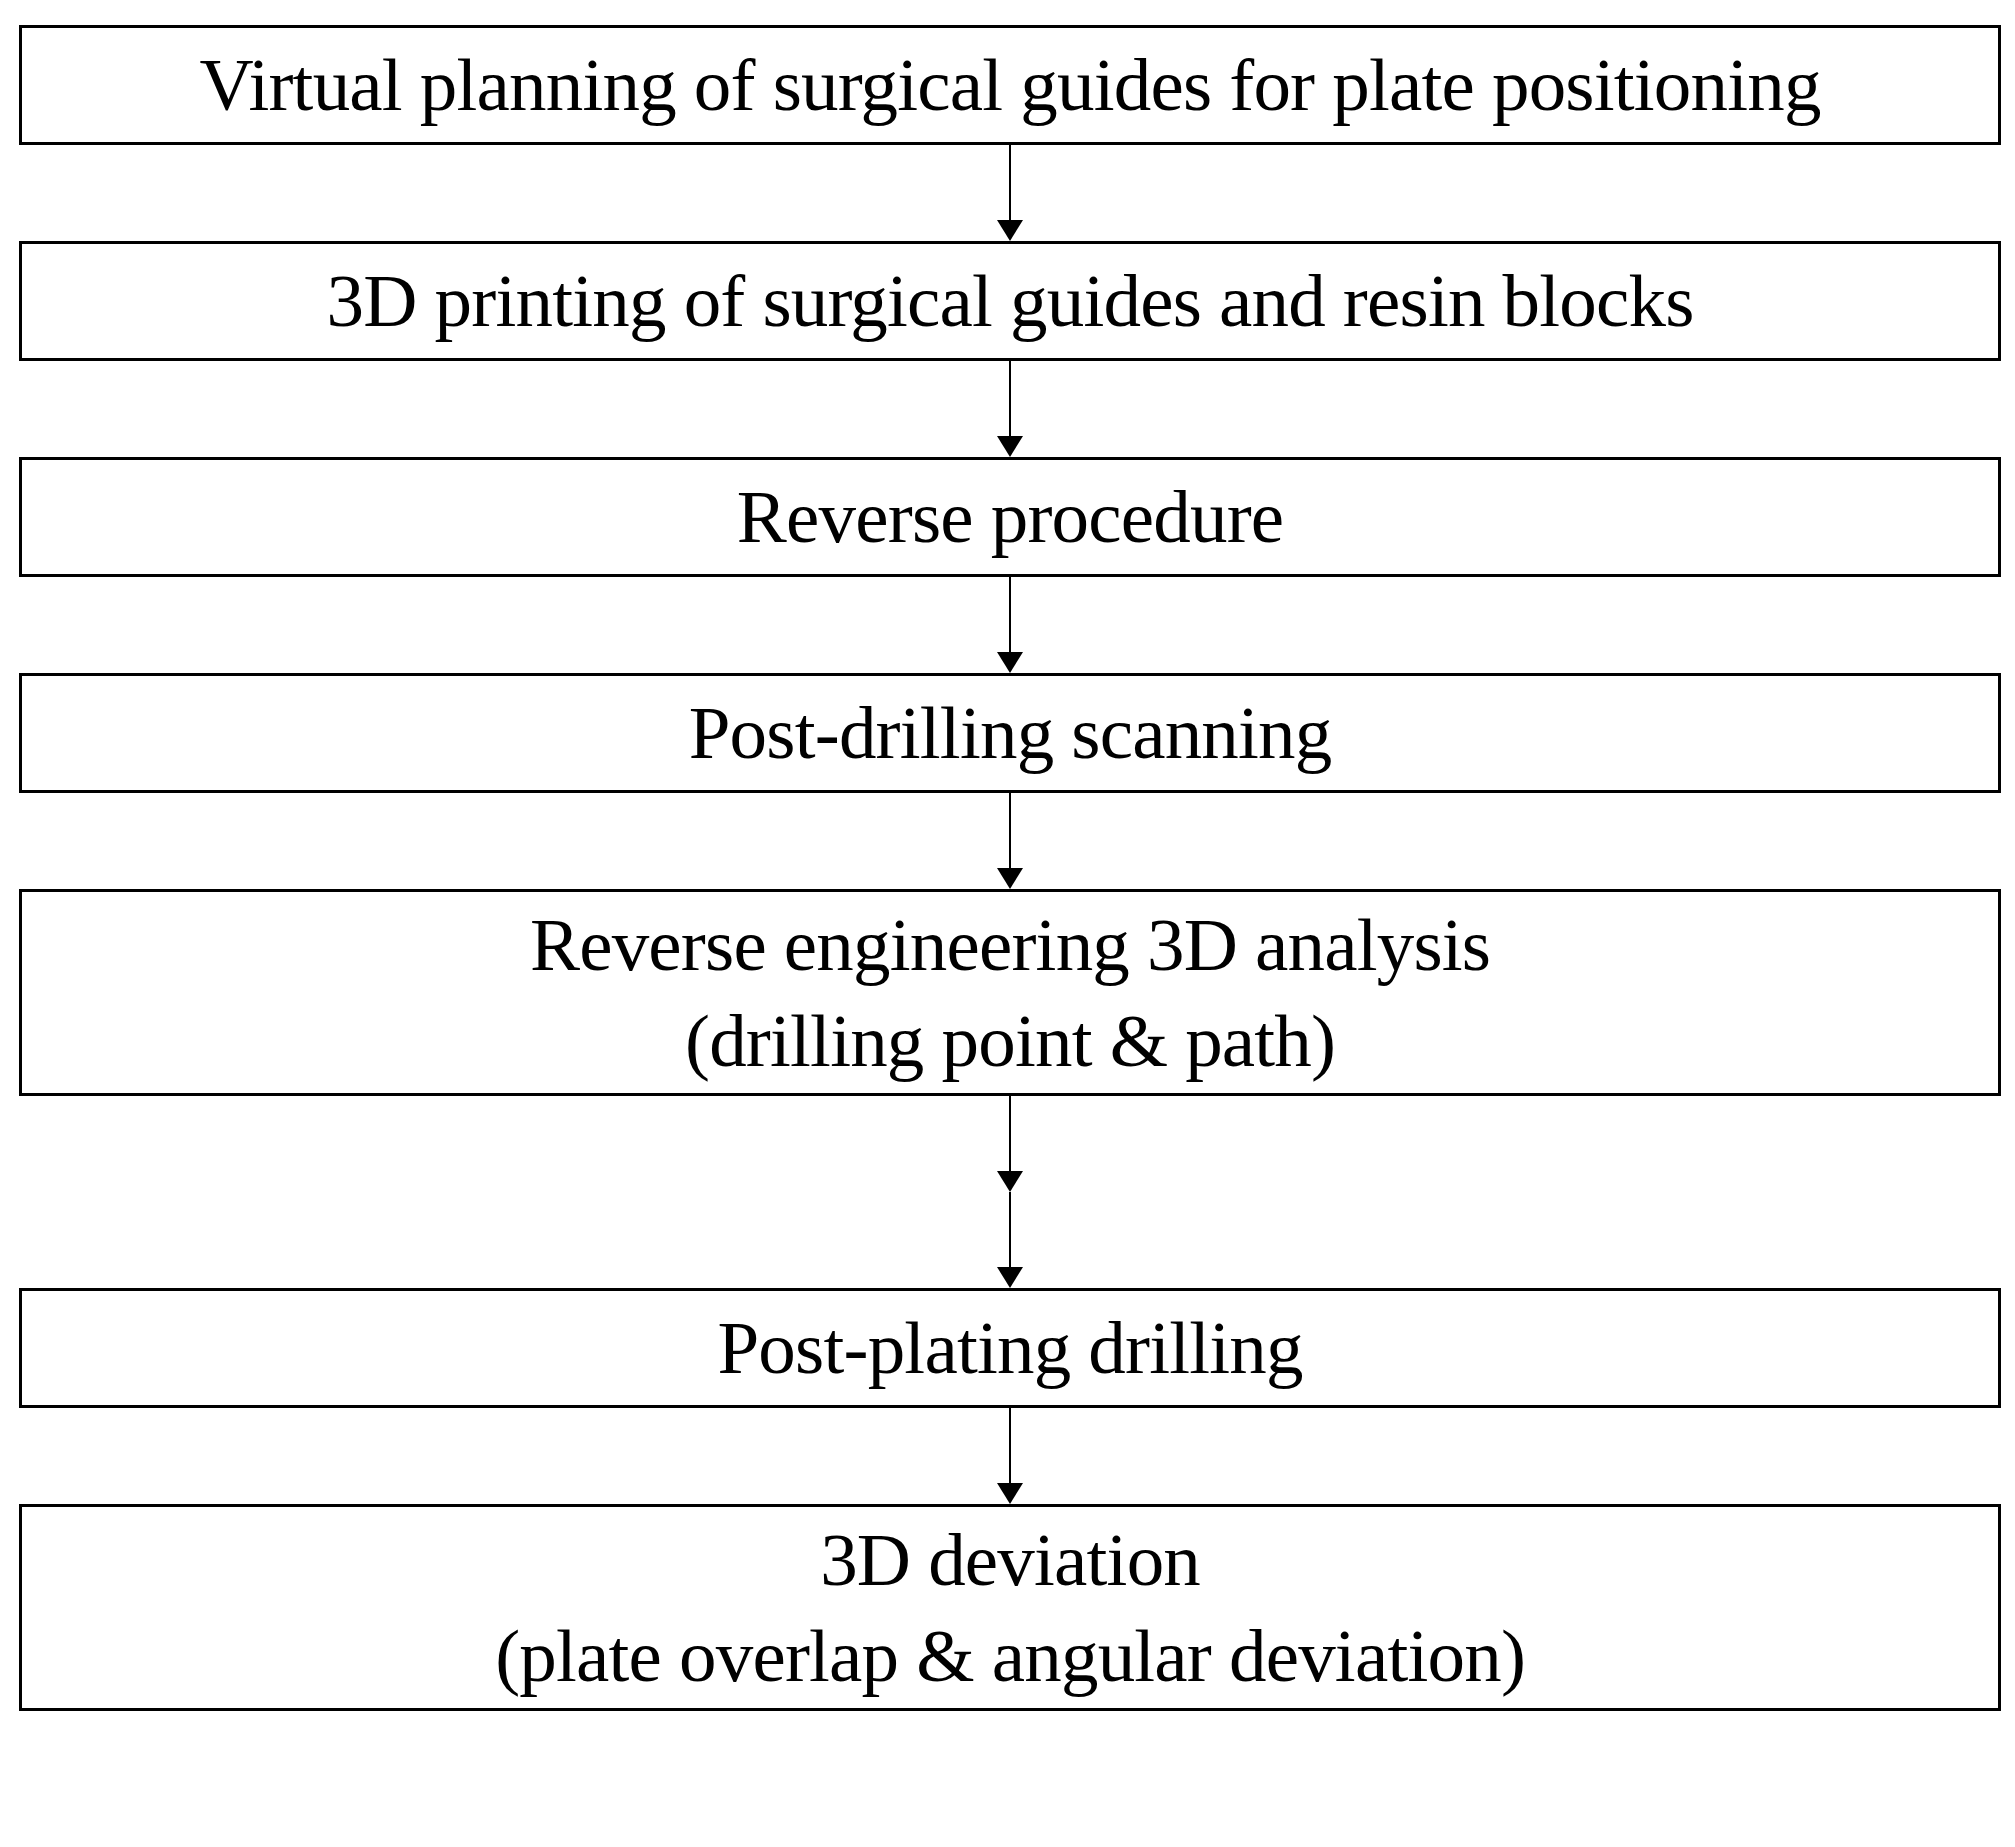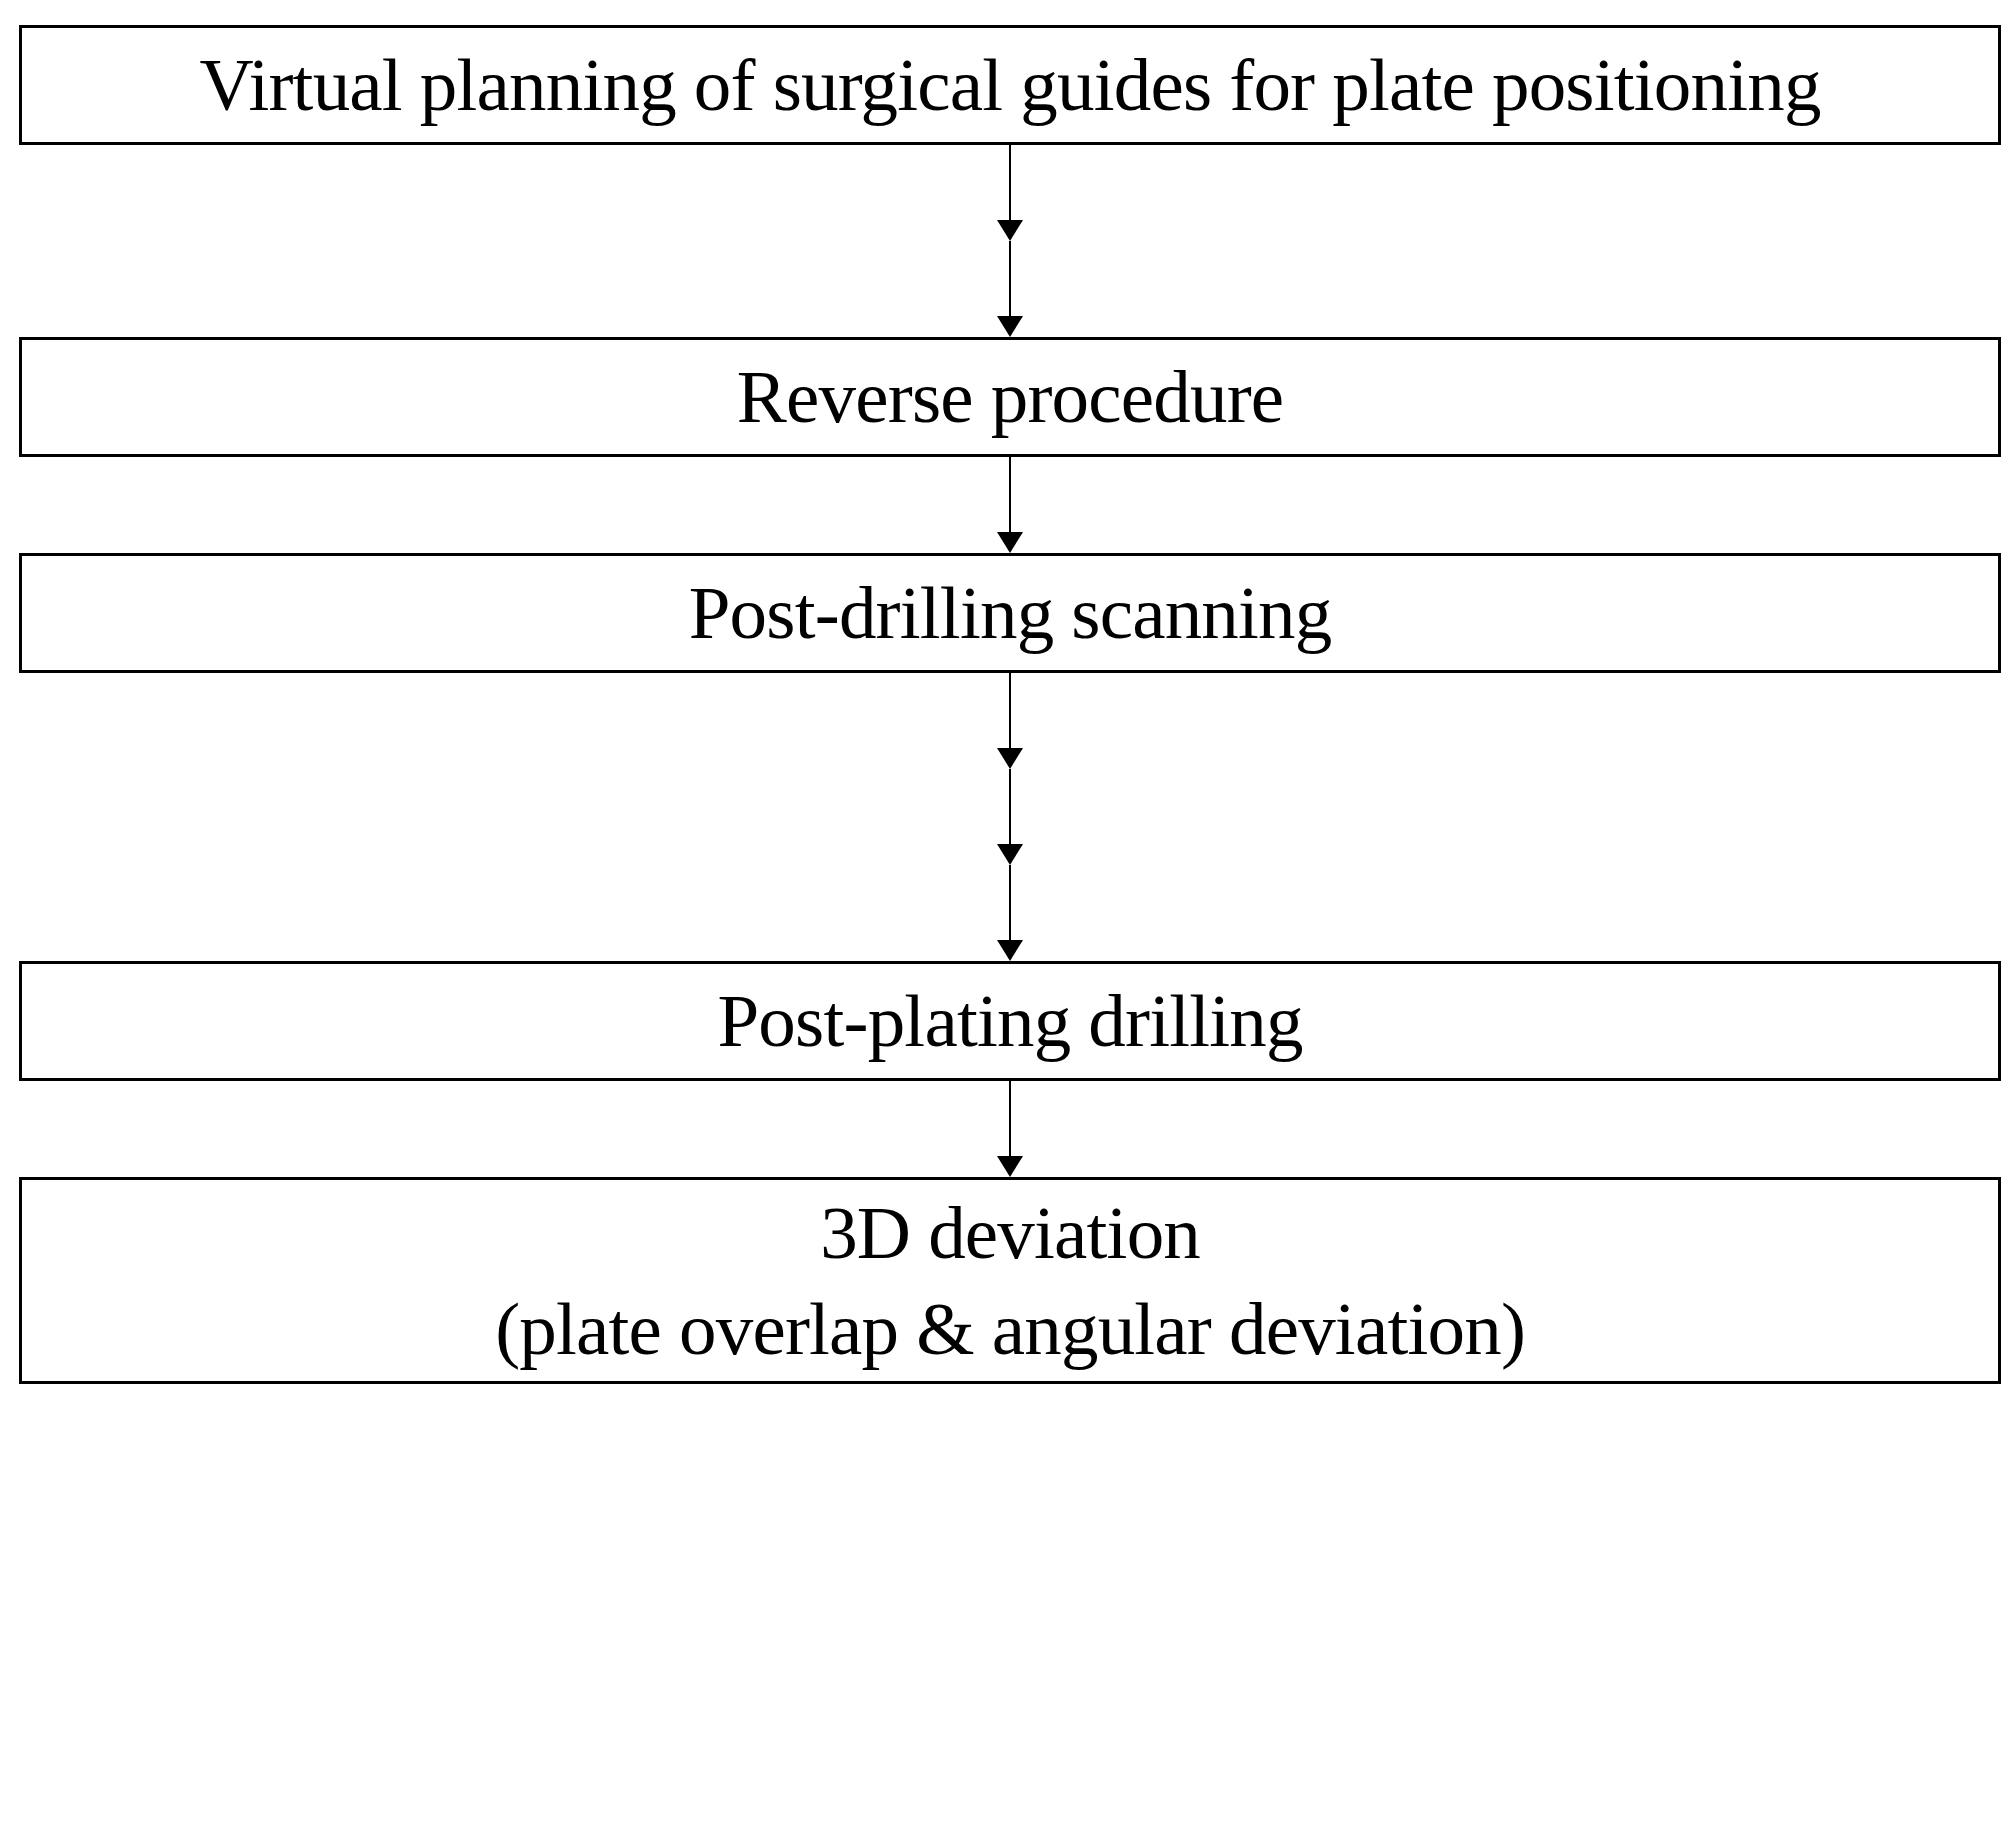--- a/index.html
+++ b/index.html
@@ -77,20 +77,23 @@
 
   <div class="box single">
     <span class="step-line">Virtual planning of surgical guides for plate positioning</span>
   </div>
 
   <div class="connector">
     <div class="arrow-line"></div>
     <div class="arrow-head"></div>
   </div>
 
+  <div class="box single">
+    <span class="step-line">3D printing of surgical guides and resin blocks</span>
+  </div>
 
   <div class="connector">
     <div class="arrow-line"></div>
     <div class="arrow-head"></div>
   </div>
 
   <div class="box single">
     <span class="step-line">Reverse procedure</span>
   </div>
 
@@ -101,20 +104,24 @@
 
   <div class="box single">
     <span class="step-line">Post-drilling scanning</span>
   </div>
 
   <div class="connector">
     <div class="arrow-line"></div>
     <div class="arrow-head"></div>
   </div>
 
+  <div class="box double">
+    <span class="step-line">Reverse engineering 3D analysis</span>
+    <span class="step-line">(drilling point &amp; path)</span>
+  </div>
 
   <div class="connector">
     <div class="arrow-line"></div>
     <div class="arrow-head"></div>
   </div>
 
 
   <div class="connector">
     <div class="arrow-line"></div>
     <div class="arrow-head"></div>

